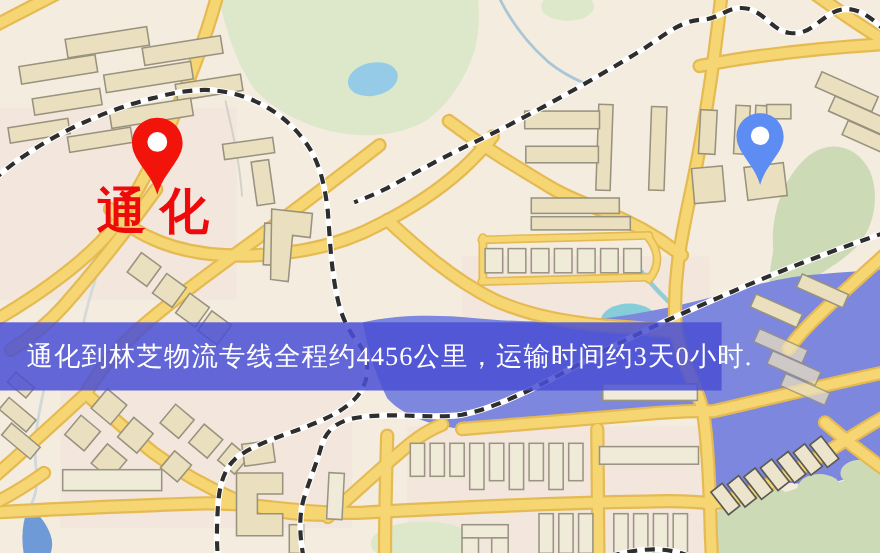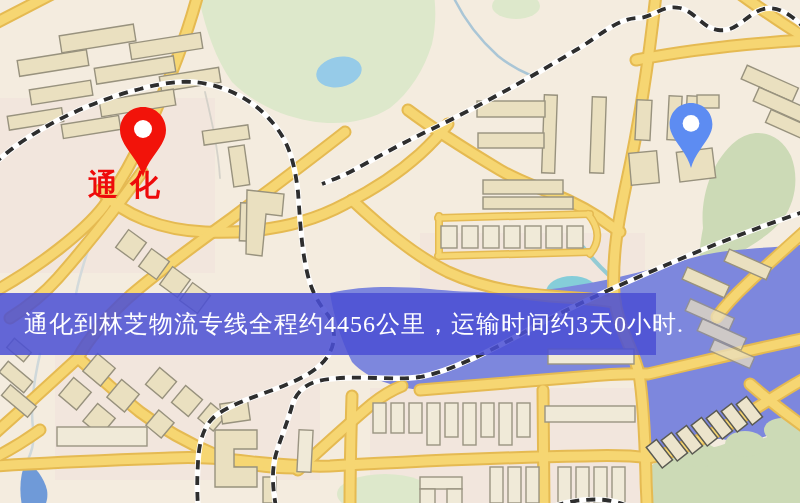--- a/index.html
+++ b/index.html
@@ -3,21 +3,21 @@
 <meta charset="utf-8">
 <style>
   html,body{margin:0;padding:0;background:#222;}
   .stage{position:relative;width:800px;height:503px;overflow:hidden;
          font-family:"Liberation Sans","DejaVu Sans",sans-serif;background:#f4ecdf;}
   .stage svg.map{position:absolute;left:0;top:0;}
   .pin{position:absolute;}
   .pin svg{display:block;}
   .city-label{position:absolute;font-family:"Liberation Serif","DejaVu Serif",serif;
               font-weight:bold;white-space:nowrap;line-height:1;}
-  .city-label.origin{left:88px;top:170px;font-size:30px;letter-spacing:12px;color:#ee0a0a;}
+  .city-label.origin{left:88px;top:170px;font-size:45px;letter-spacing:12px;color:#ee0a0a;}
   .city-label.dest{left:641px;top:178px;font-size:41px;letter-spacing:12px;color:#2626dc;}
   .banner{position:absolute;left:0;top:293px;width:656px;height:62px;
           background:rgba(74,79,212,0.86);display:flex;align-items:center;z-index:5;}
   .banner span{color:#fff;font-size:24px;padding-left:24px;letter-spacing:1px;
                font-family:"Liberation Serif","DejaVu Serif",serif;white-space:nowrap;}
   .road-casing{fill:none;stroke:#e5ba52;stroke-width:13;stroke-linecap:round;stroke-linejoin:round;}
   .road-fill{fill:none;stroke:#f6d672;stroke-width:9;stroke-linecap:round;stroke-linejoin:round;}
   .road-thin-casing{fill:none;stroke:#e5ba52;stroke-width:8;stroke-linecap:round;}
   .road-thin-fill{fill:none;stroke:#f6d672;stroke-width:5;stroke-linecap:round;}
   .rail-base{fill:none;stroke:#ffffff;stroke-width:5.5;stroke-linecap:butt;}

